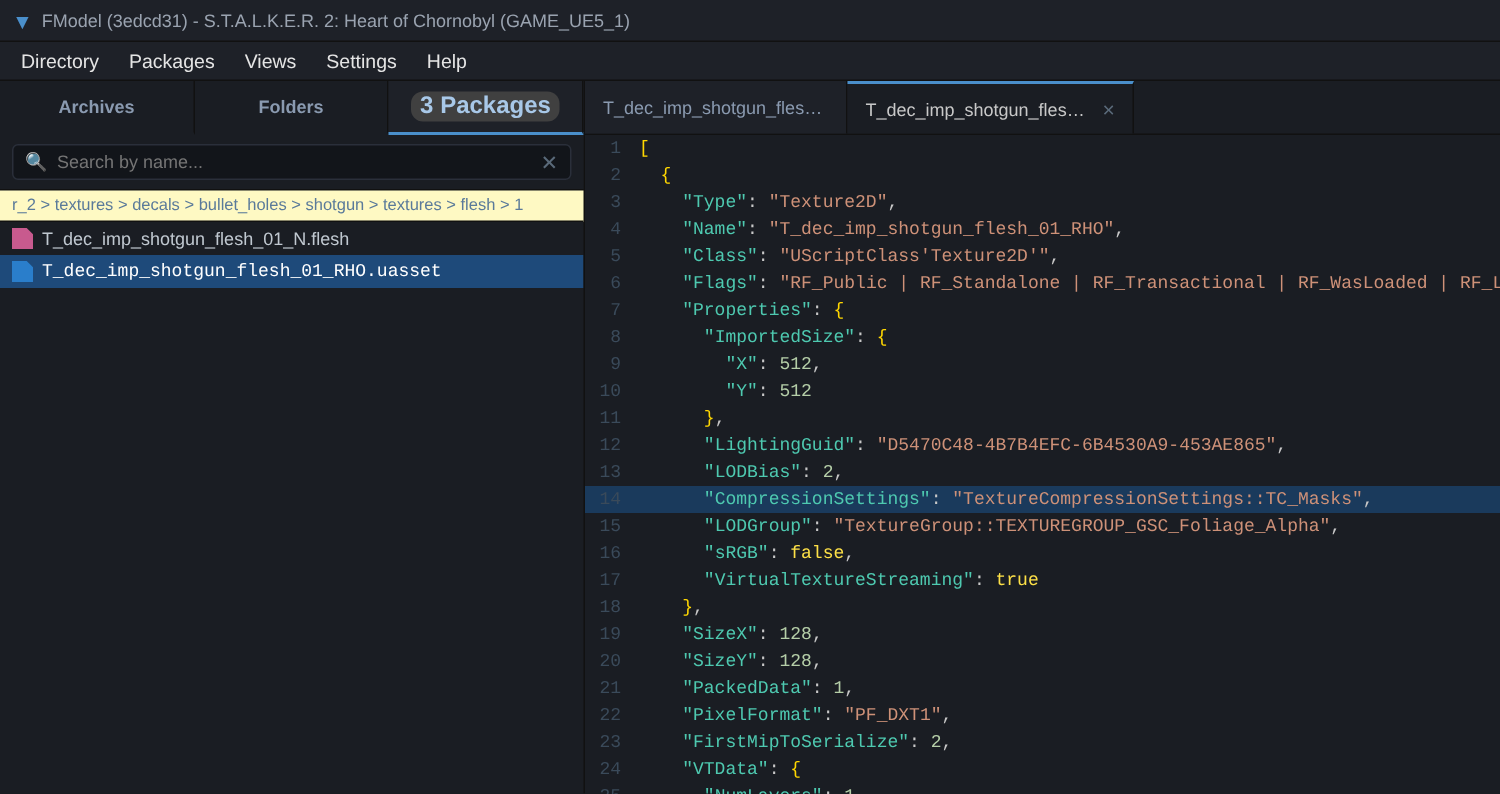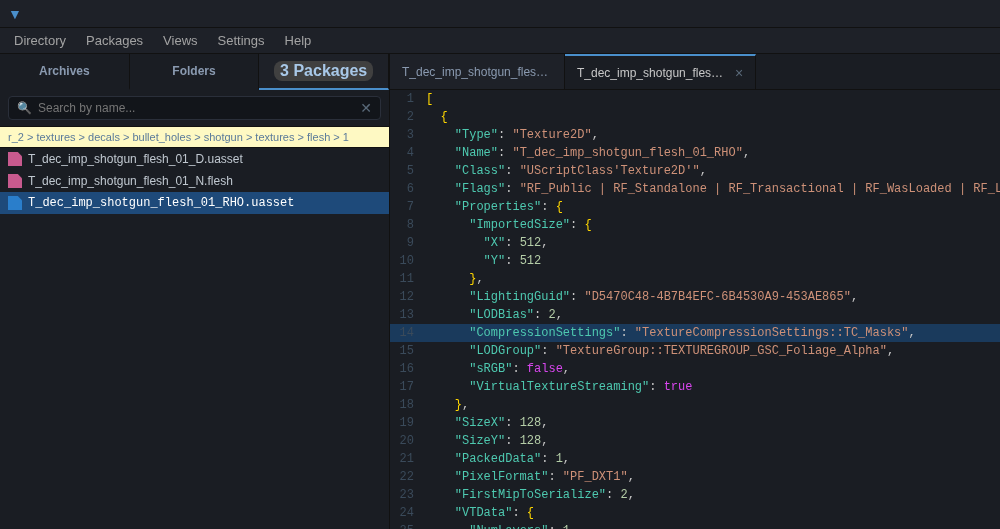--- a/index.html
+++ b/index.html
@@ -27,21 +27,21 @@
     #menu-bar {
       background: #1e2128;
       height: 26px;
       display: flex;
       align-items: center;
       padding: 0 4px;
       border-bottom: 1px solid #111;
     }
     .menu-item {
       padding: 2px 10px;
-      color: #a3a3a3;
+      color: #e5e5e5;
       cursor: pointer;
       font-size: 13px;
       border-radius: 3px;
     }
 
     
     #main {
       display: flex;
       height: calc(529px - 54px);
     }
@@ -209,21 +209,21 @@
       flex: 1;
       white-space: pre;
       color: #c8c8c8;
       padding-right: 8px;
     }
 
     
     .json-key { color: #4ec9b0; }
     .json-string { color: #ce9178; }
     .json-number { color: #b5cea8; }
-    .json-bool { color: #d946ef; }
+    .json-bool { color: #fde047; }
     .json-bracket { color: #ffd700; }
 
     
     ::-webkit-scrollbar { width: 8px; height: 8px; }
     ::-webkit-scrollbar-track { background: #1a1d23; }
     ::-webkit-scrollbar-thumb { background: #2d3340; border-radius: 4px; }
 
     
     .uasset-icon {
       width: 14px;
@@ -238,20 +238,21 @@
     }
     .uasset-icon-rho {
       background: #2a7ecb;
     }
   </style>
 </head>
 <body>
 
 <div id="title-bar">
   <span style="color:#4a8fcb;margin-right:6px;font-size:14px;">▼</span>
+  <span style="color:#9aa3b0;font-size:12px;">FModel (3edcd31) - S.T.A.L.K.E.R. 2: Heart of Chornobyl (GAME_UE5_1)</span>
 </div>
 
 <div id="menu-bar">
   <span class="menu-item">Directory</span>
   <span class="menu-item">Packages</span>
   <span class="menu-item">Views</span>
   <span class="menu-item">Settings</span>
   <span class="menu-item">Help</span>
 </div>
 
@@ -278,24 +279,20 @@
         <span style="color:#5a6a7a;cursor:pointer;font-size:14px;">✕</span>
       </div>
     </div>
 
     <div id="breadcrumb">
       <span>r_2 &gt; textures &gt; decals &gt; bullet_holes &gt; shotgun &gt; textures &gt; flesh &gt; 1</span>
     </div>
 
     <div id="file-list">
 
-      <div class="file-item">
-        <div class="uasset-icon uasset-icon-texture"></div>
-        <span>T_dec_imp_shotgun_flesh_01_D.uasset</span>
-      </div>
 
       <div class="file-item">
         <div class="uasset-icon uasset-icon-texture"></div>
         <span>T_dec_imp_shotgun_flesh_01_N.flesh</span>
       </div>
 
       <div class="file-item selected">
         <div class="uasset-icon uasset-icon-rho"></div>
         <span>T_dec_imp_shotgun_flesh_01_RHO.uasset</span>
       </div>

